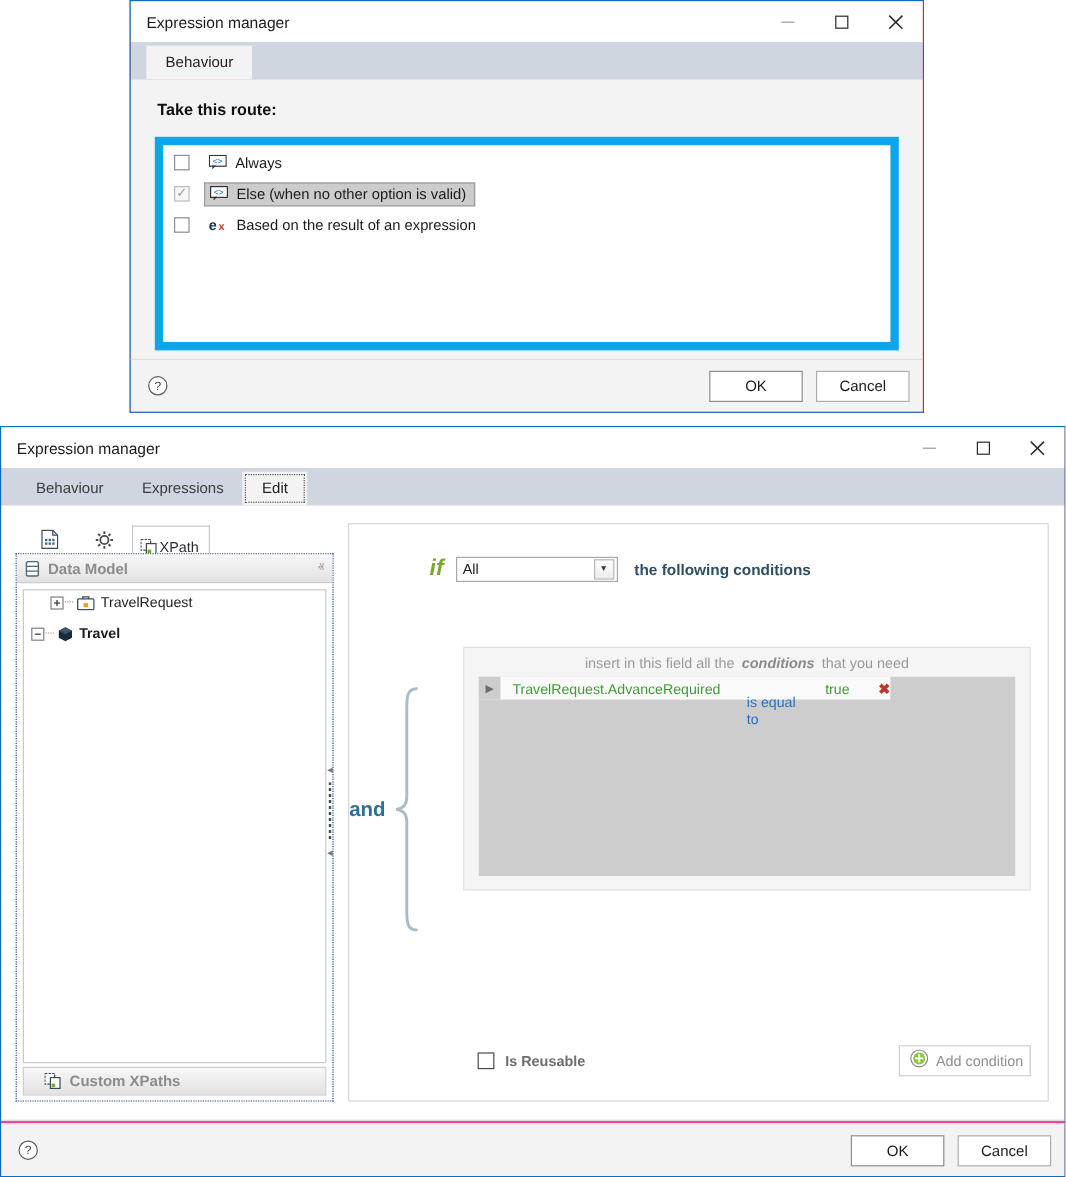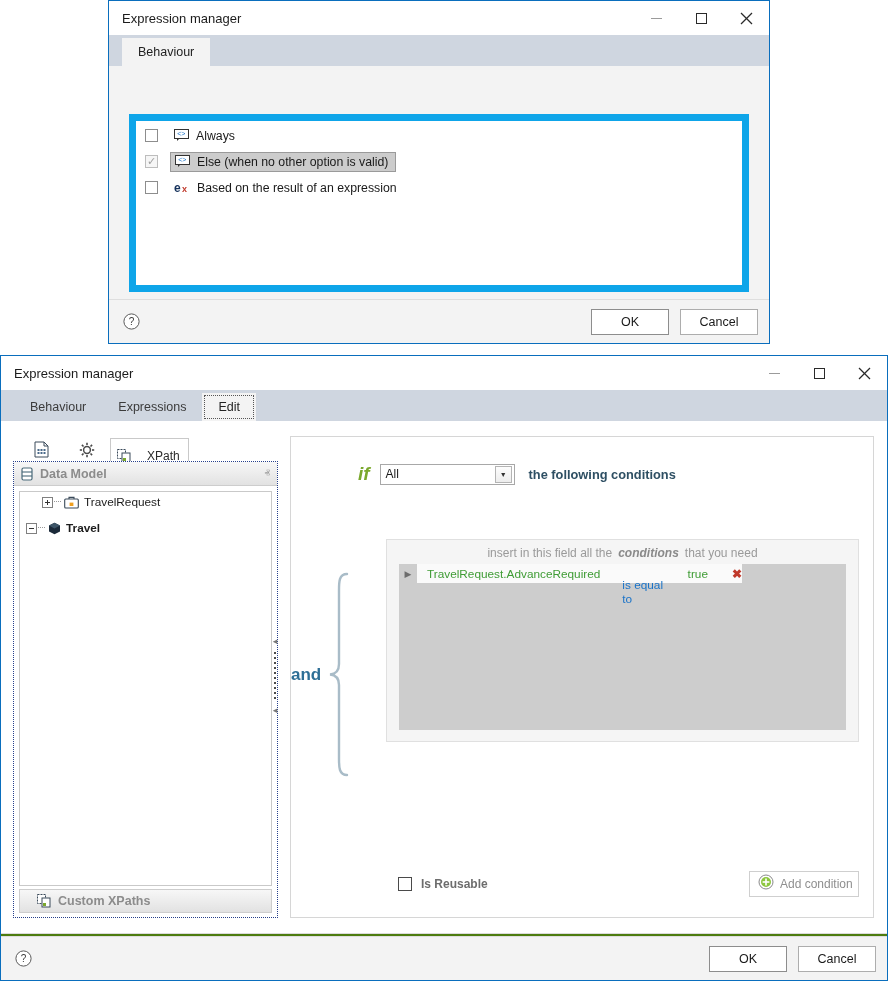--- a/index.html
+++ b/index.html
@@ -10,21 +10,21 @@
   #root {
     position: relative;
     width: 888px; height: 981px;
     overflow: hidden;
     background: #ffffff;
   }
 
   
   .window {
     position: absolute;
-    background: #4d7c0f;
+    background: #ec4899;
     border: 1px solid #0a6ebd;
     box-sizing: border-box;
   }
   .titlebar {
     height: 34px;
     background: #ffffff;
     display: flex;
     align-items: center;
     box-sizing: border-box;
   }
@@ -188,21 +188,21 @@
     gap: 0px;
     padding-left: 5px;
   }
   .lp-tool {
     width: 46px; height: 23px;
     display: flex; align-items: center; justify-content: center;
   }
   .lp-tab {
     height: 23px;
     padding: 12px 8px 0 6px;
-    display: flex; align-items: center; gap: 16px;
+    display: flex; align-items: center; gap: 2px;
     border: 1px solid #c9c9c9;
     border-bottom: none;
     background: #ffffff;
     font-size: 12px;
     color: #2b2b2b;
     box-sizing: border-box;
   }
   .lp-frame {
     position: absolute;
     left: 0; right: 0;
@@ -462,20 +462,21 @@
       </div>
     </div>
 
     <div class="tabstrip">
       <div class="tab active">
         <span>Behaviour</span>
       </div>
     </div>
 
     <div class="w1-body">
+      <div class="take-route-label">Take this route:</div>
 
       <div class="route-list">
 
         <div class="route-row">
           <span class="cb"></span>
           <span class="route-item">
             <svg class="icon-bubble" width="15" height="13" viewBox="0 0 15 13">
               <rect x="0.5" y="0.5" width="14" height="9" fill="#fff" stroke="#333"></rect>
               <polygon points="3,9 3,12 6,9" fill="#333"></polygon>
               <text x="7.3" y="7.4" font-size="7" fill="#1a73c8" text-anchor="middle" font-family="Liberation Sans">&lt;&gt;</text>

